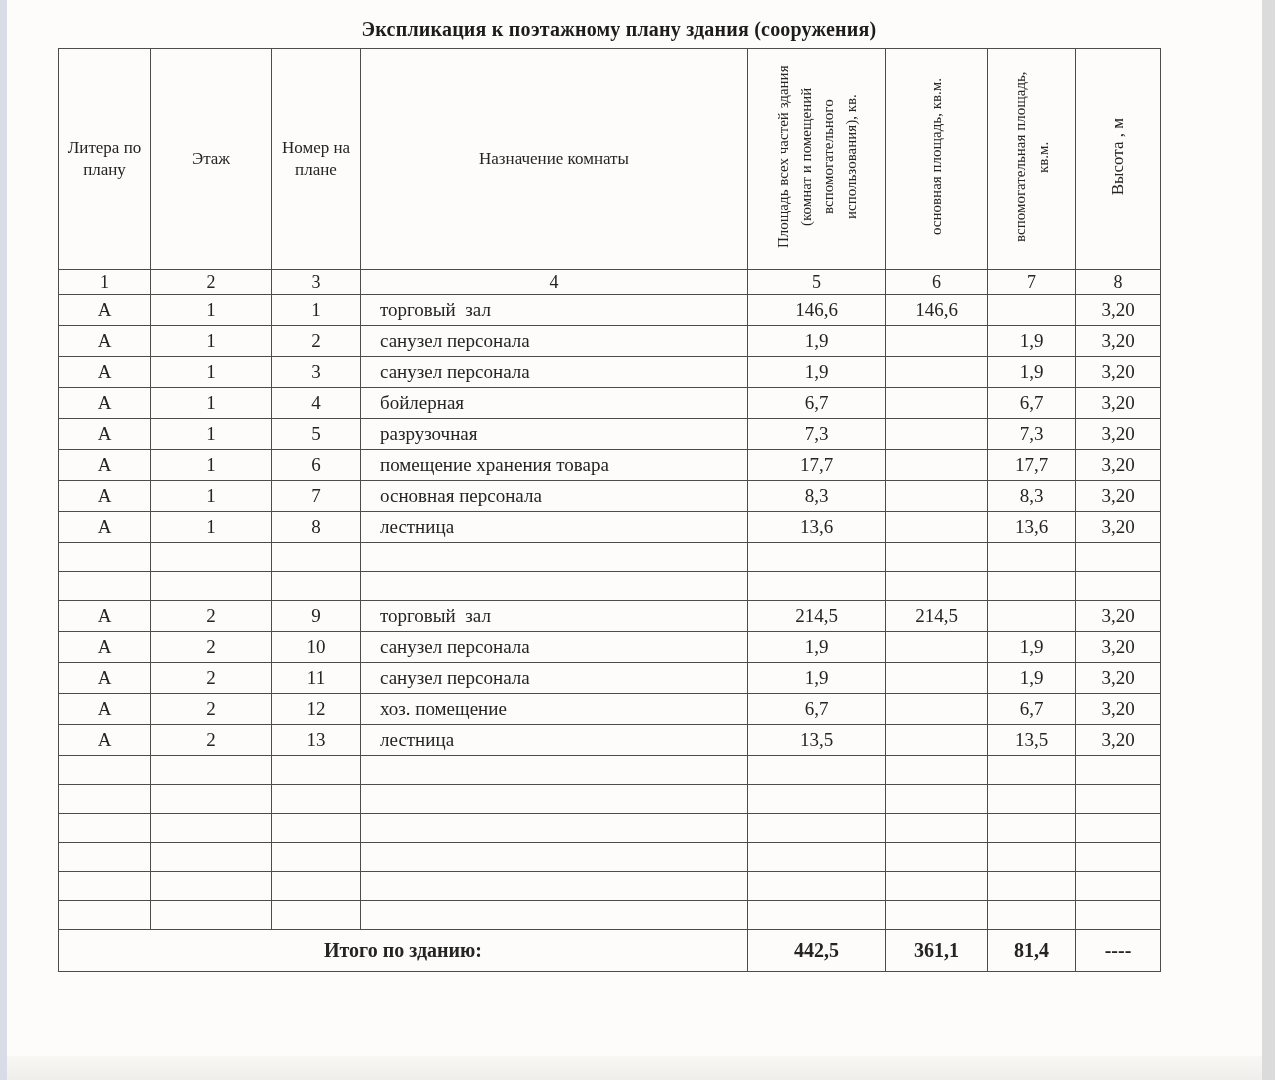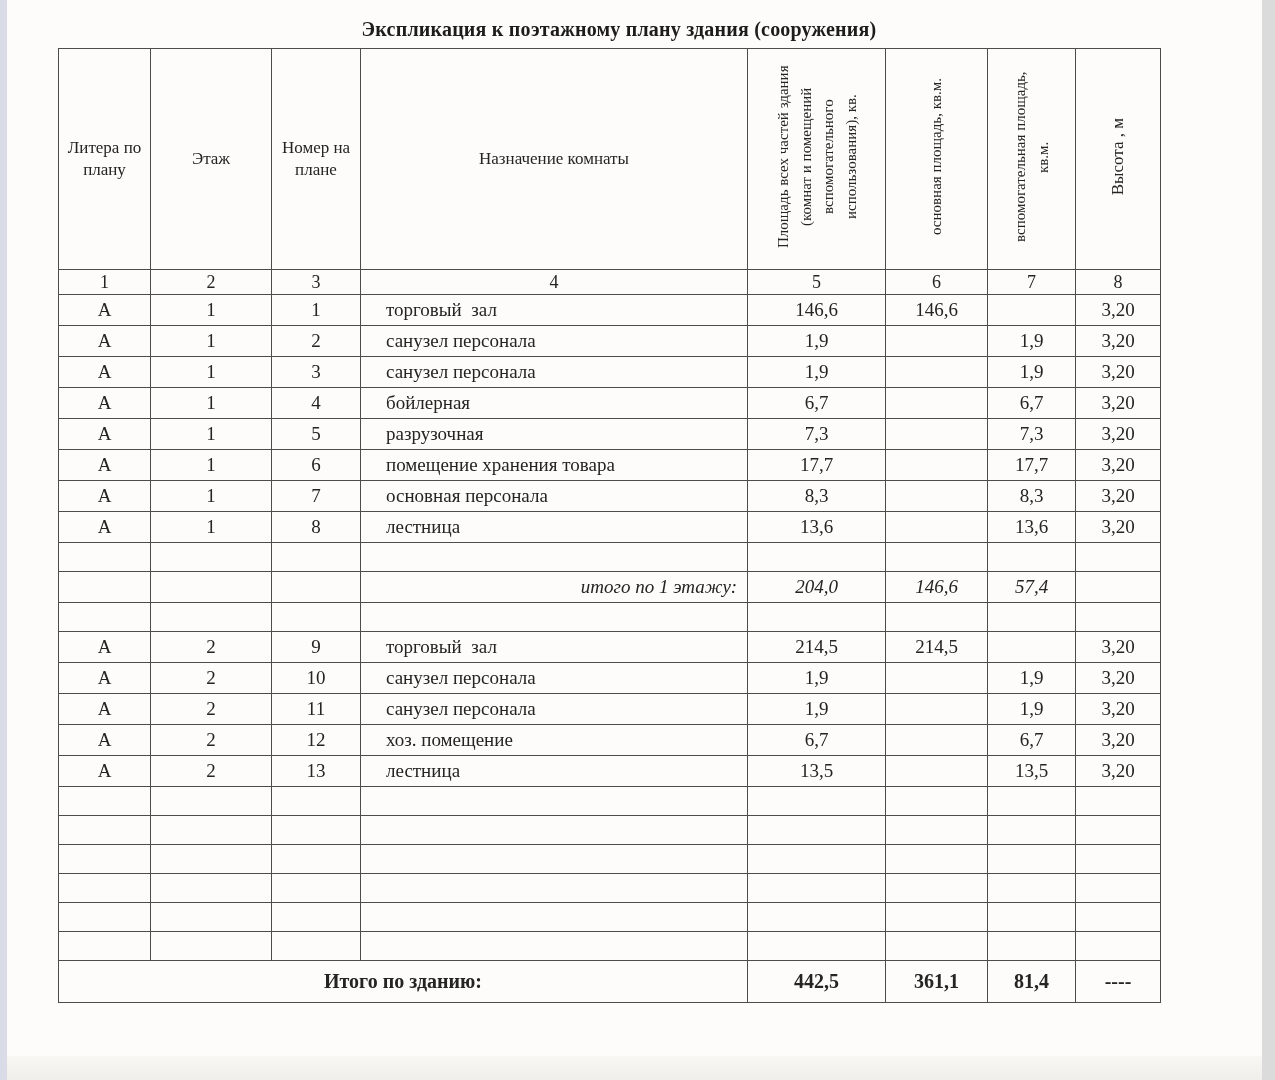--- a/index.html
+++ b/index.html
@@ -36,21 +36,21 @@
     font-size:15px;line-height:1.5;padding:0;
   }
   th.vh-tall .h-label{font-size:17px;}
   tr.numrow td{height:24px;font-size:18px;}
   tr.r-data{height:31px;}
   tr.r-empty{height:29px;}
   tr.r-subtotal{height:31px;}
   tr.r-grand{height:42px;padding-left:6px;}
   tr.r-grand td{font-weight:bold;font-size:20px;}
   tr.r-subtotal td{font-style:italic;font-size:19px;}
-  td.purpose{text-align:left;padding-left:25px;white-space:pre-wrap;}
+  td.purpose{text-align:left;padding-left:19px;white-space:pre-wrap;}
   td.sub-label{text-align:right;padding-right:10px;}
 </style>
 </head>
 <body>
 
 <div class="edge edge-left"></div>
 <div class="edge edge-right"></div>
 <div class="bottom-tint"></div>
 
 <div class="title">Экспликация к поэтажному плану здания (сооружения)</div>
@@ -173,30 +173,20 @@
         <tr class="r-empty">
           <td></td>
           <td></td>
           <td></td>
           <td></td>
           <td></td>
           <td></td>
           <td></td>
           <td></td>
         </tr>
-        <tr class="r-subtotal">
-          <td></td>
-          <td></td>
-          <td></td>
-          <td class="sub-label">итого по 1 этажу:</td>
-          <td>204,0</td>
-          <td>146,6</td>
-          <td>57,4</td>
-          <td></td>
-        </tr>
         <tr class="r-empty">
           <td></td>
           <td></td>
           <td></td>
           <td></td>
           <td></td>
           <td></td>
           <td></td>
           <td></td>
         </tr>

